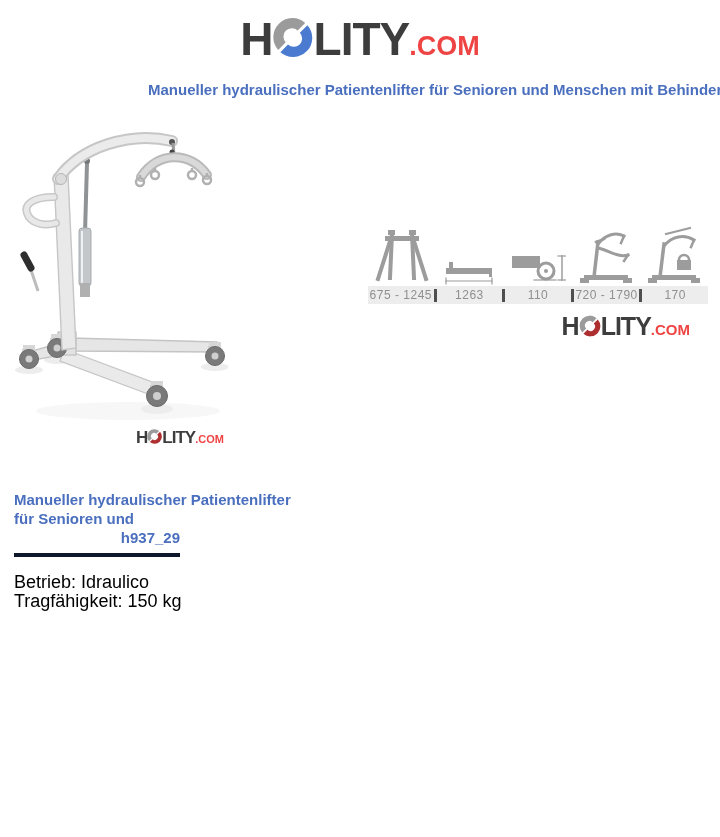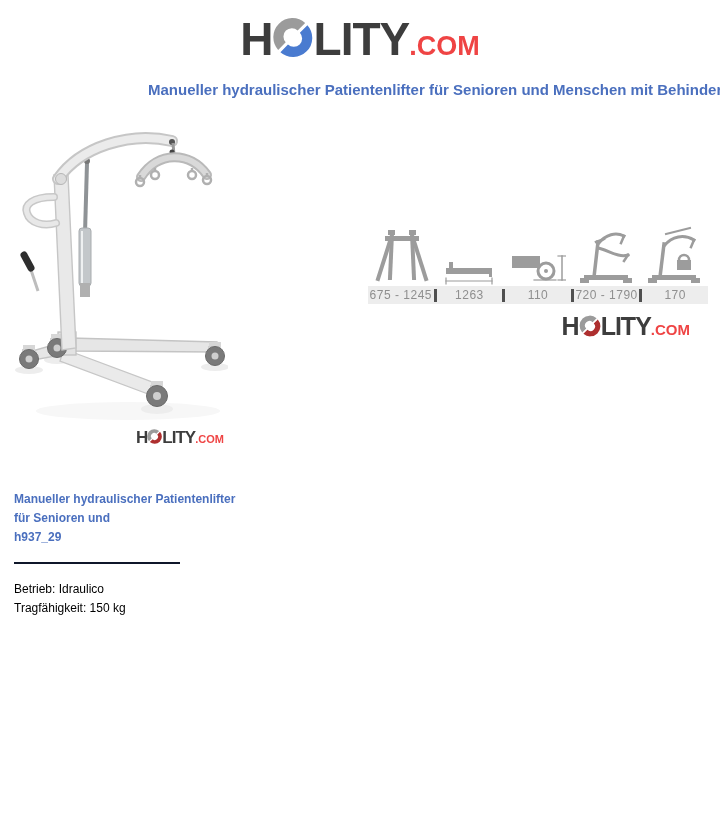--- a/index.html
+++ b/index.html
@@ -38,25 +38,25 @@
   .icons-row { display:flex; height:64px; align-items:flex-end; }
   .icons-row .cell { flex:1; display:flex; justify-content:center; align-items:flex-end; }
   .meas-row { display:flex; height:18px; background:#ededed; align-items:center; }
   .meas-row .cell { flex:1; text-align:center; font-size:12px; color:#8f8f8f;
                     letter-spacing:0.5px; }
   .meas-row .sep { width:3px; height:13px; background:#4f4f4f; flex:none; }
   .diagram .wm { position:absolute; right:18px; top:90px; }
 
   
   .title-block { position:absolute; left:14px; top:490px; }
-  .title-link { display:block; color:#4a6fbe; font-size:12px; font-weight:bold;
+  .title-link { display:block; color:#4a6fbe; font-size:15px; font-weight:bold;
                 line-height:19px; text-decoration:none; cursor:pointer; }
-  .code-line { display:inline-block; width:166px; border-bottom:2px solid #0f172a;
-               padding-bottom:15px; }
-  .details { margin-top:16px; font-size:12px; color:#000; line-height:19px; }
+  .code-line { display:inline-block; width:166px; border-bottom:4px solid #0f172a;
+               padding-bottom:6px;text-align:right; }
+  .details { margin-top:16px; font-size:18px; color:#000; line-height:19px; }
 
   .dico { stroke:#9c9c9c; fill:none; stroke-linecap:square; }
   .dico .f { fill:#9c9c9c; stroke:none; }
 </style>
 </head>
 <body>
 
 <a class="logo logo-header">
   <span class="lg-txt">H</span><svg viewBox="0 0 40 40">
       <path class="o-gray" transform="translate(-1,-1)" d="M32,8 A17,17 0 0 0 8,32 L14.7,25.3 A7.5,7.5 0 0 1 25.3,14.7 Z"></path>

